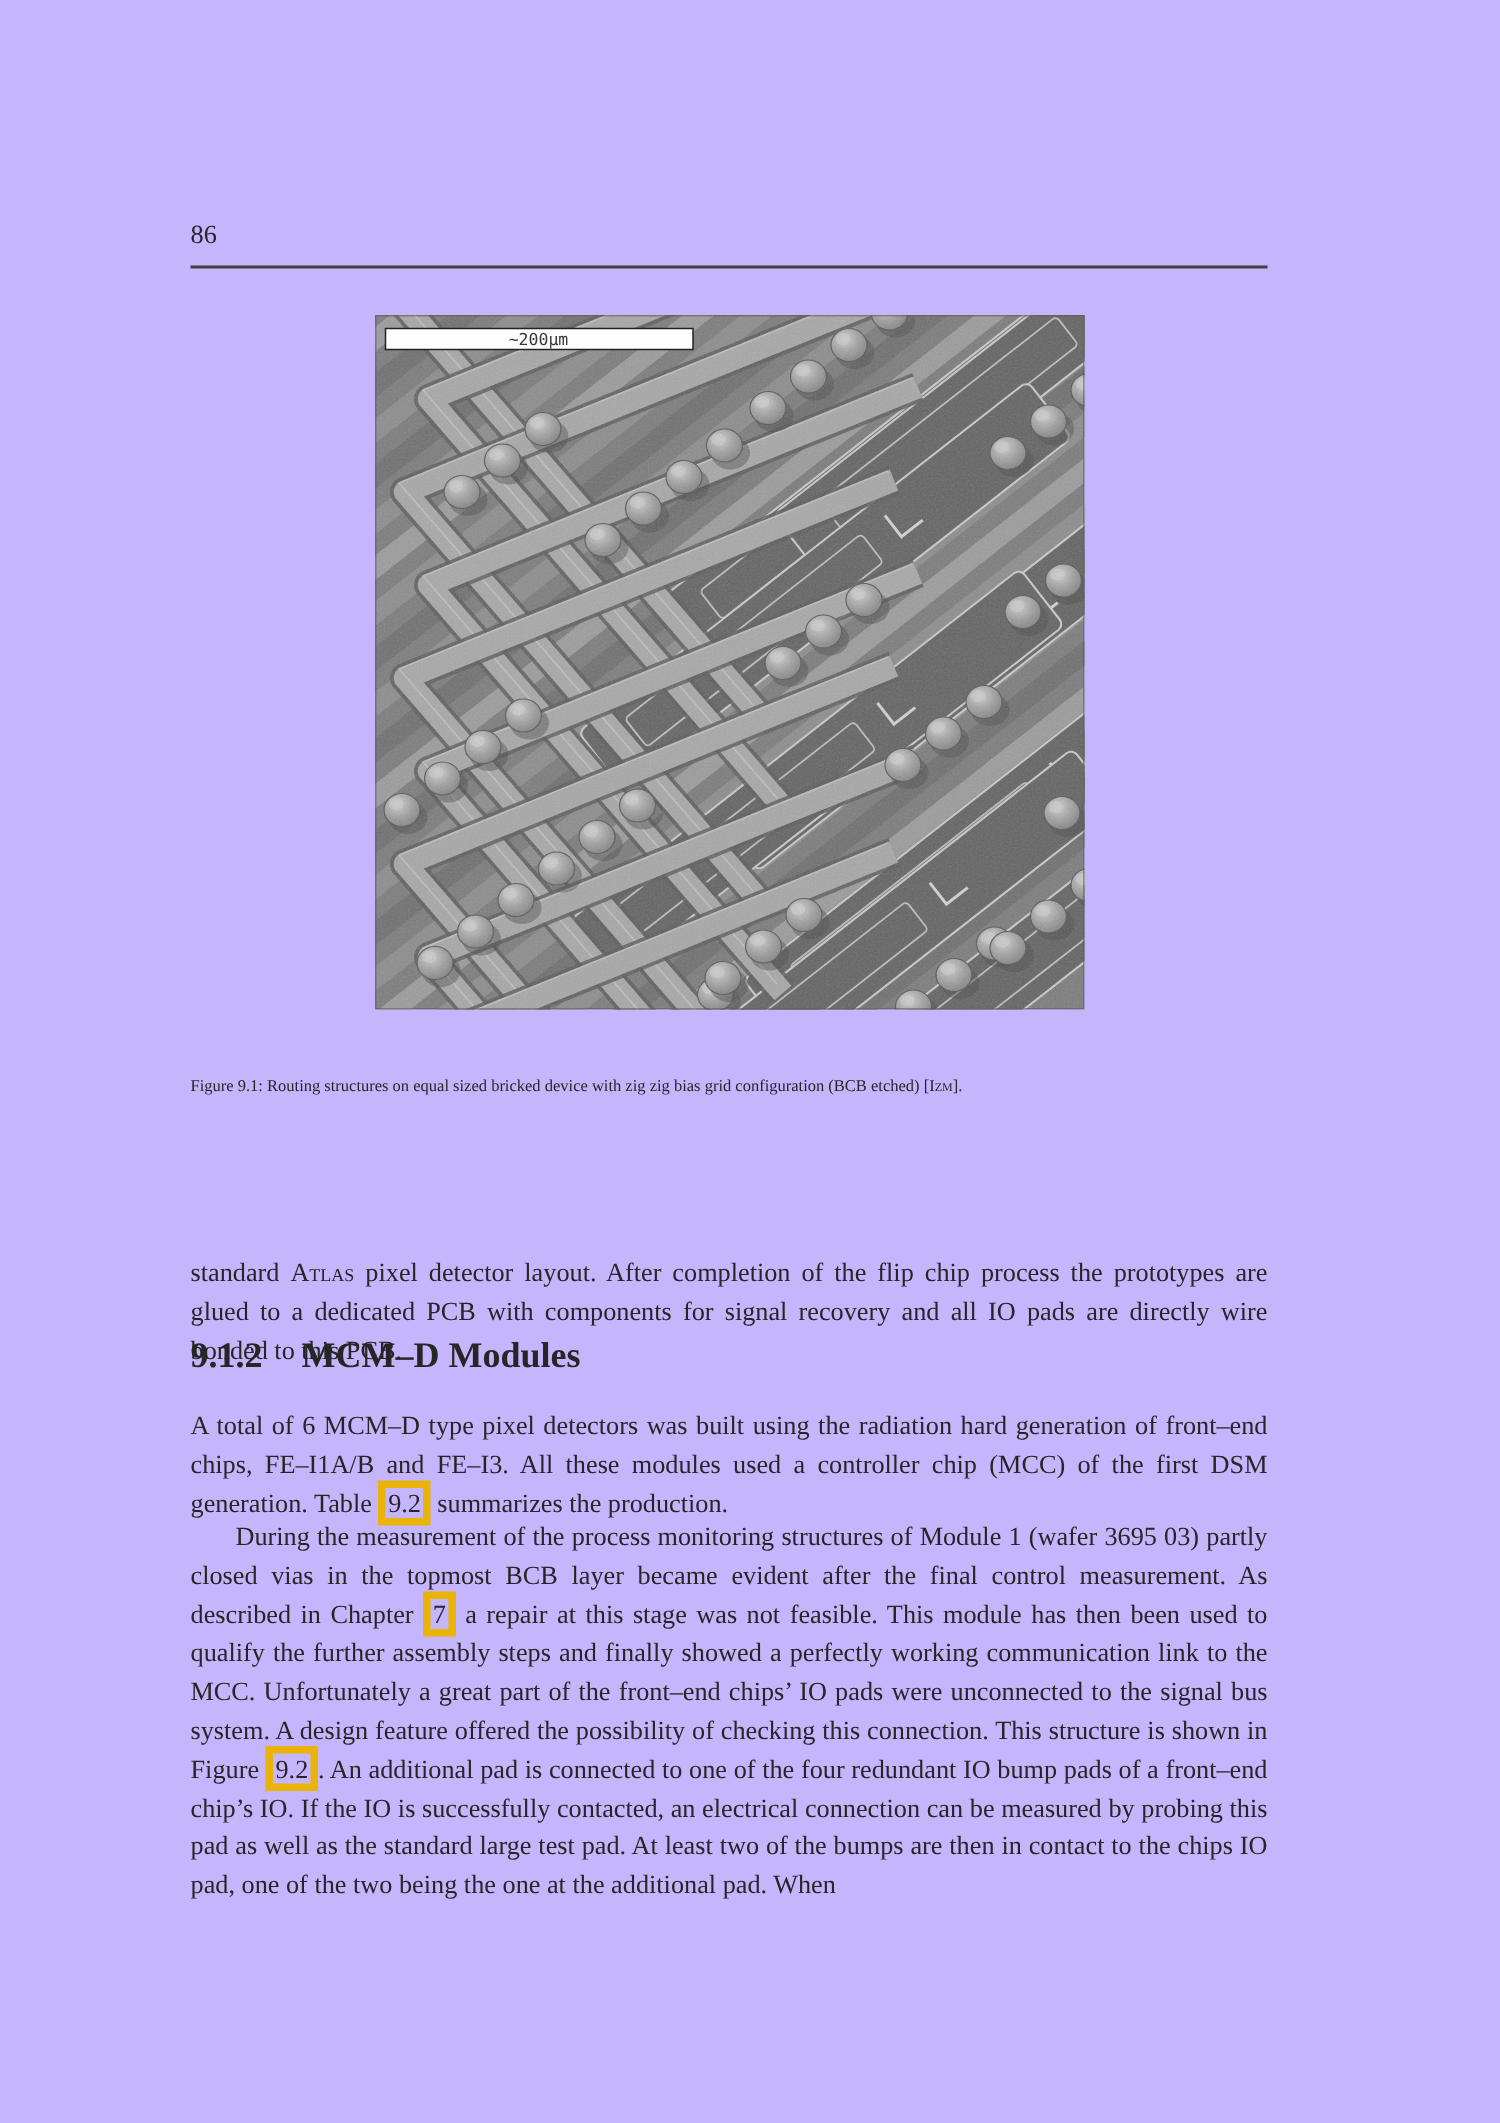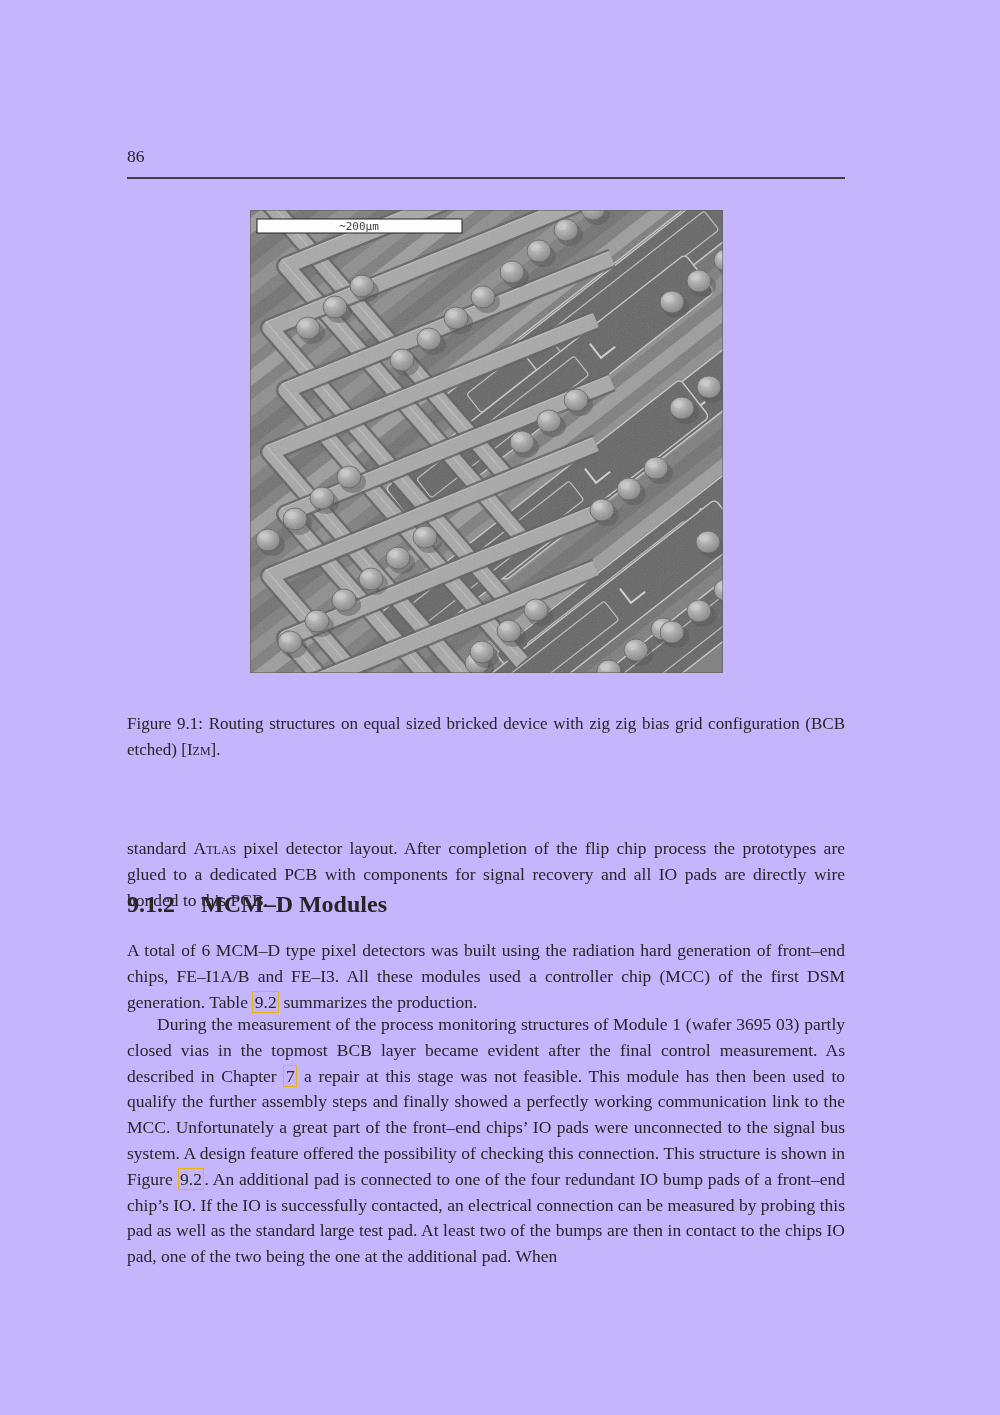--- a/index.html
+++ b/index.html
@@ -12,36 +12,36 @@
     display:flex;justify-content:space-between;align-items:baseline;
     font-size:17.5px;
   }
   .runhead .pagenum{font-style:normal;}
   .runhead .title{font-style:italic;white-space:pre-wrap;}
   .rule{position:absolute;left:127px;top:177px;width:718px;height:1.5px;background:#3f3f3f;}
   .fig{position:absolute;left:250px;top:210px;width:473px;height:474px;}
   .fig svg{display:block;}
   .caption{
     position:absolute;left:127px;top:711px;width:718px;
-    font-size:17px;line-height:26px;text-align:justify;
+    font-size:11px;line-height:26px;text-align:justify;
   }
   .para{
     position:absolute;left:127px;width:718px;
     font-size:17.5px;line-height:25.8px;text-align:justify;
   }
   #p-intro{top:792px;margin-top:44px;}
   #p-modules{top:938px;}
   #p-module1{top:1012px;text-indent:30px;}
   .sechead{
     position:absolute;left:127px;top:891px;
     font-size:24px;font-weight:bold;
   }
   .sechead .num{margin-right:26px;}
   .sc{font-variant:small-caps;}
-  .refbox{border:1px solid #eab308;padding:0 1.5px;}
+  .refbox{border:5px solid #eab308;padding:0 1.5px;}
 </style>
 </head>
 <body>
 
 <div class="page">
 
   <div class="runhead">
     <span class="pagenum">86</span>
   </div>
   <div class="rule"></div>

